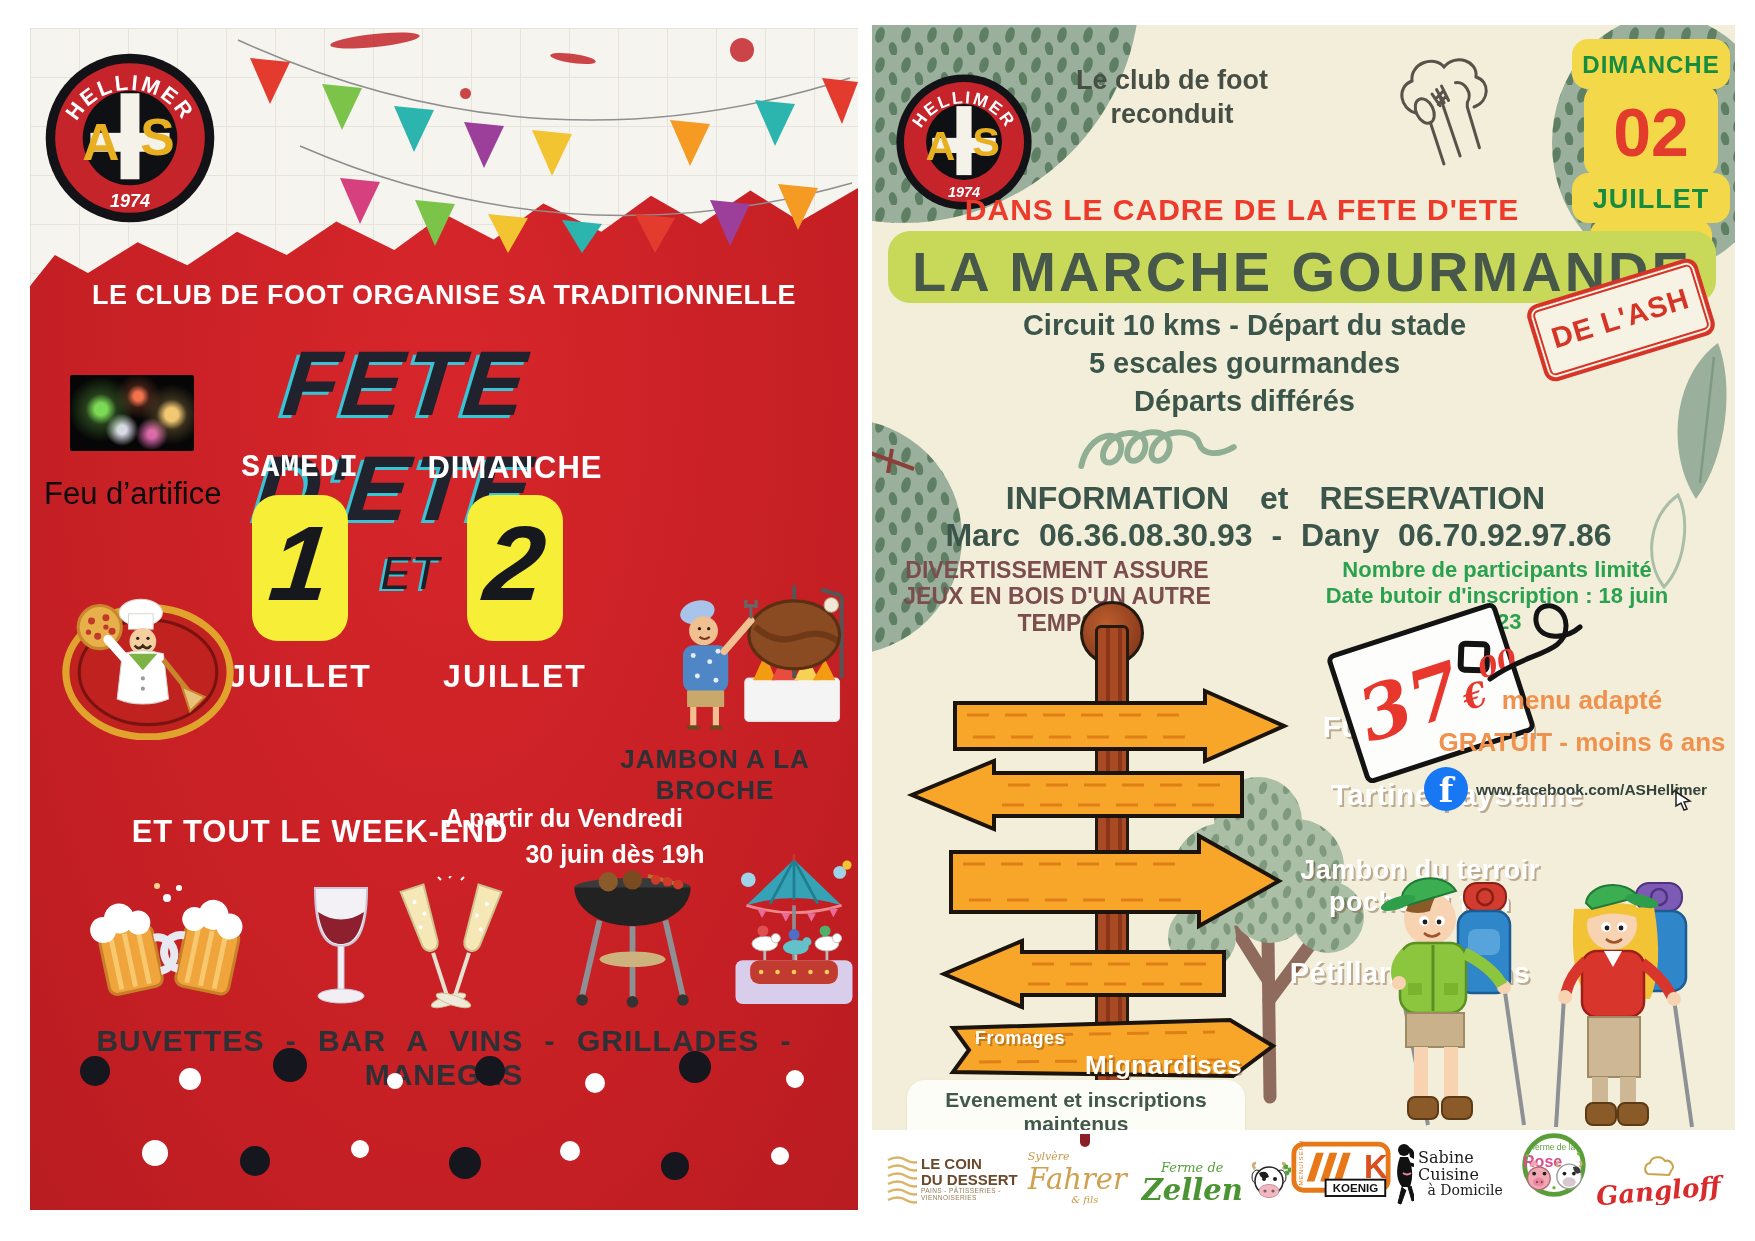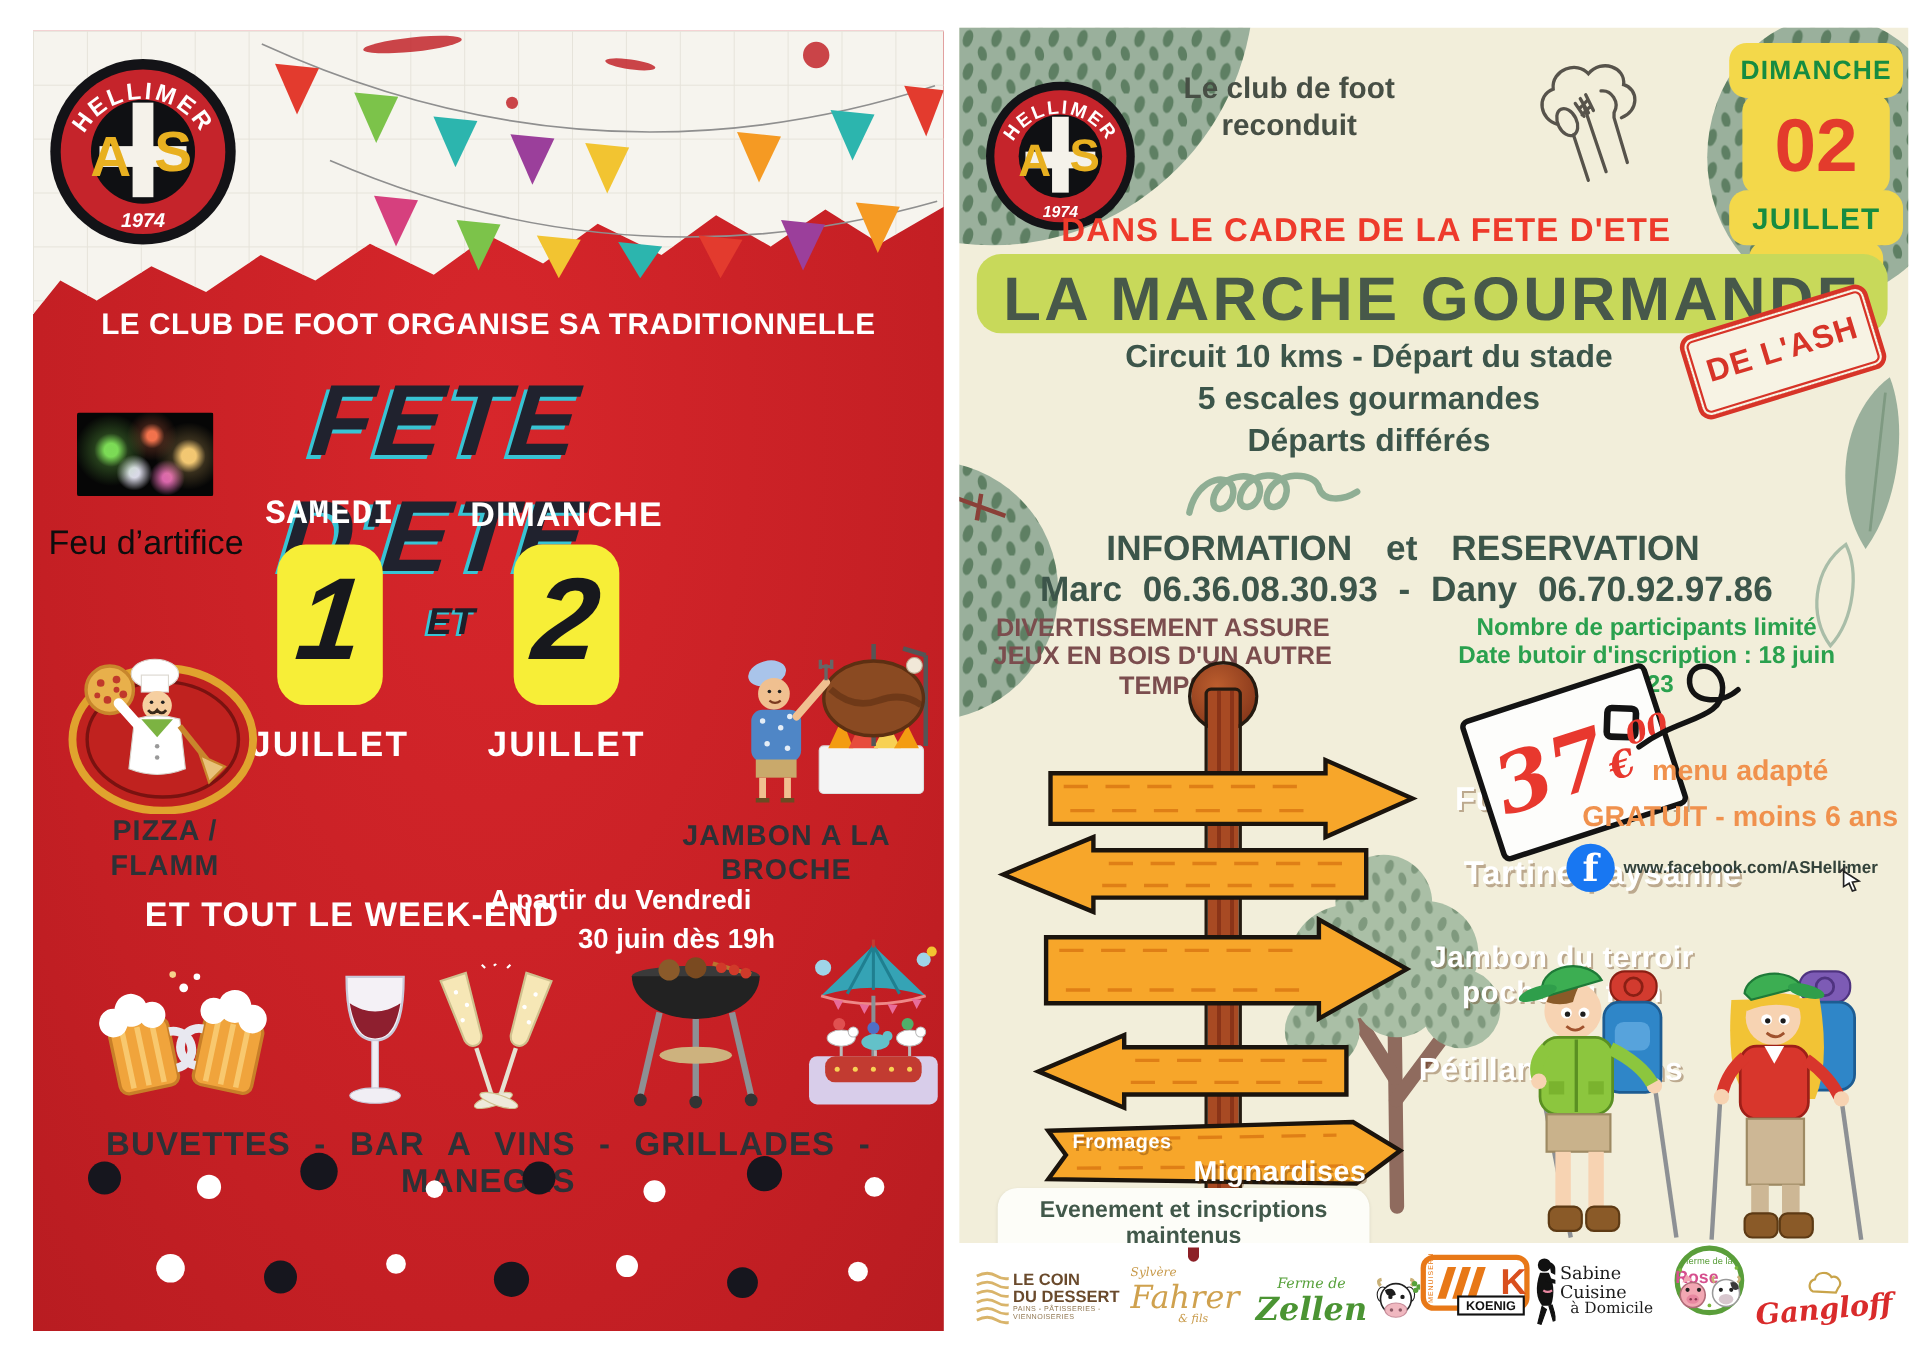--- a/index.html
+++ b/index.html
@@ -23,21 +23,21 @@
       radial-gradient(circle at 25% 45%, rgba(130,230,90,.95) 0 6%, rgba(130,230,90,.25) 15%, transparent 32%),
       radial-gradient(circle at 55% 28%, rgba(255,120,80,.95) 0 5%, rgba(255,120,80,.2) 13%, transparent 26%),
       radial-gradient(circle at 82% 52%, rgba(255,210,120,.95) 0 6%, rgba(255,210,120,.2) 14%, transparent 28%),
       radial-gradient(circle at 42% 72%, rgba(240,240,255,.9) 0 5%, transparent 18%),
       radial-gradient(circle at 66% 78%, rgba(255,120,200,.85) 0 4%, transparent 16%),
       #060606;}
   .fwcap{position:absolute;left:14px;top:448px;width:220px;font-size:31px;color:#0d0d0d;}
   .dayname{position:absolute;width:200px;text-align:center;font-size:31px;letter-spacing:1px;}
   .daybox{position:absolute;width:96px;height:146px;background:#f7ee37;border-radius:26px;}
   .daynum{position:absolute;width:100%;text-align:center;top:8px;font-size:106px;font-weight:bold;font-style:italic;color:#17181d;transform:skewX(-6deg);}
-  .et{position:absolute;left:330px;top:518px;width:100px;text-align:center;font-size:34px;font-weight:bold;font-style:italic;color:#1d1f29;text-shadow:-3px 2px 0 #38c4d4;}
+  .et{position:absolute;left:330px;top:518px;width:100px;text-align:center;font-size:46px;font-weight:normal;font-style:italic;color:#1d1f29;text-shadow:-3px 2px 0 #38c4d4;}
   .juillet{position:absolute;width:200px;text-align:center;font-size:32px;letter-spacing:2px;}
   .foodlab{position:absolute;font-weight:bold;font-size:26px;color:#2d3136;text-align:center;letter-spacing:1px;}
   .weekend{position:absolute;left:30px;top:786px;width:520px;text-align:center;font-size:31px;letter-spacing:1px;}
   .fromnote{position:absolute;left:415px;width:340px;font-size:25px;font-weight:bold;color:#fff;}
   .amen{position:absolute;left:0;top:996px;width:100%;text-align:center;font-size:30px;font-weight:bold;color:#2d3136;word-spacing:12px;letter-spacing:1px;}
   .dots{position:absolute;left:50px;top:1028px;width:30px;height:30px;border-radius:50%;background:#16161e;
     box-shadow:95px 8px 0 -4px #fff,195px -6px 0 2px #16161e,300px 10px 0 -7px #fff,395px 0 0 0 #16161e,
     500px 12px 0 -5px #fff,600px -4px 0 1px #16161e,700px 8px 0 -6px #fff,
     60px 82px 0 -2px #fff,160px 90px 0 0 #16161e,265px 78px 0 -6px #fff,370px 92px 0 1px #16161e,
     475px 80px 0 -5px #fff,580px 95px 0 -1px #16161e,685px 85px 0 -6px #fff,
@@ -167,21 +167,20 @@
       <circle cx="75" cy="51" r="1.6" fill="#222"></circle>
         <circle cx="85" cy="51" r="1.6" fill="#222"></circle>
       <path d="M60,66 Q80,60 100,66 L105,110 Q80,120 55,110 Z" fill="#fff" stroke="#d8d4cc"></path>
       <polygon points="66,66 94,66 80,82" fill="#7cb342"></polygon>
       <path d="M62,70 L46,52" stroke="#fff" stroke-width="9" stroke-linecap="round"></path>
       <path d="M100,72 L124,102" stroke="#c8862c" stroke-width="5"></path>
       <polygon points="118,98 140,108 126,122" fill="#e8c27a" stroke="#c8862c" stroke-width="2"></polygon>
       <circle cx="80" cy="90" r="2" fill="#999"></circle>
         <circle cx="80" cy="100" r="2" fill="#999"></circle>
     </svg>
-    <div class="foodlab" style="left:20px;top:712px;width:200px;">PIZZA / FLAMM</div>
 
     <svg class="abs" style="left:620px;top:548px" width="206" height="162" viewBox="0 0 200 155">
       <rect x="92" y="98" width="92" height="42" rx="4" fill="#f4f4f4" stroke="#dddddd"></rect>
       <g>
           <polygon points="100,100 112,74 122,100" fill="#f39c12"></polygon>
           <polygon points="118,100 132,70 144,100" fill="#e74c3c"></polygon>
           <polygon points="140,100 152,76 164,100" fill="#f7d154"></polygon>
           <polygon points="158,100 170,80 180,100" fill="#f39c12"></polygon>
         </g>
       <line x1="140" y1="8" x2="140" y2="98" stroke="#555" stroke-width="4"></line>

